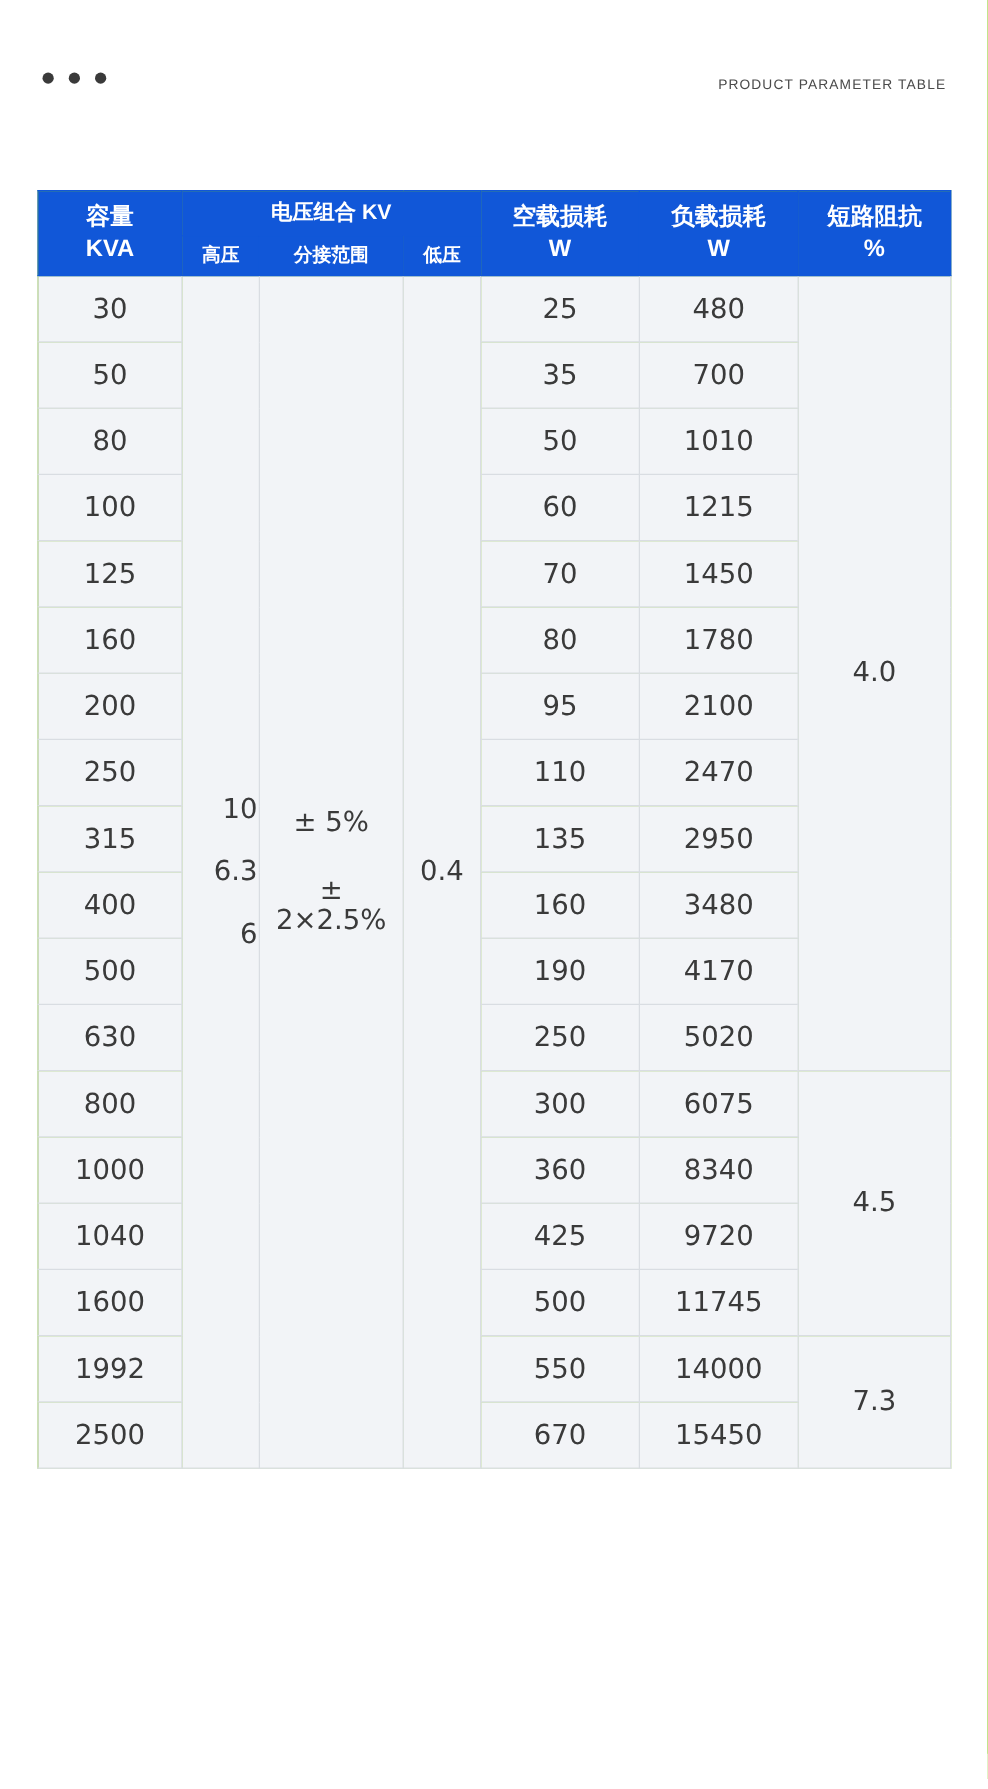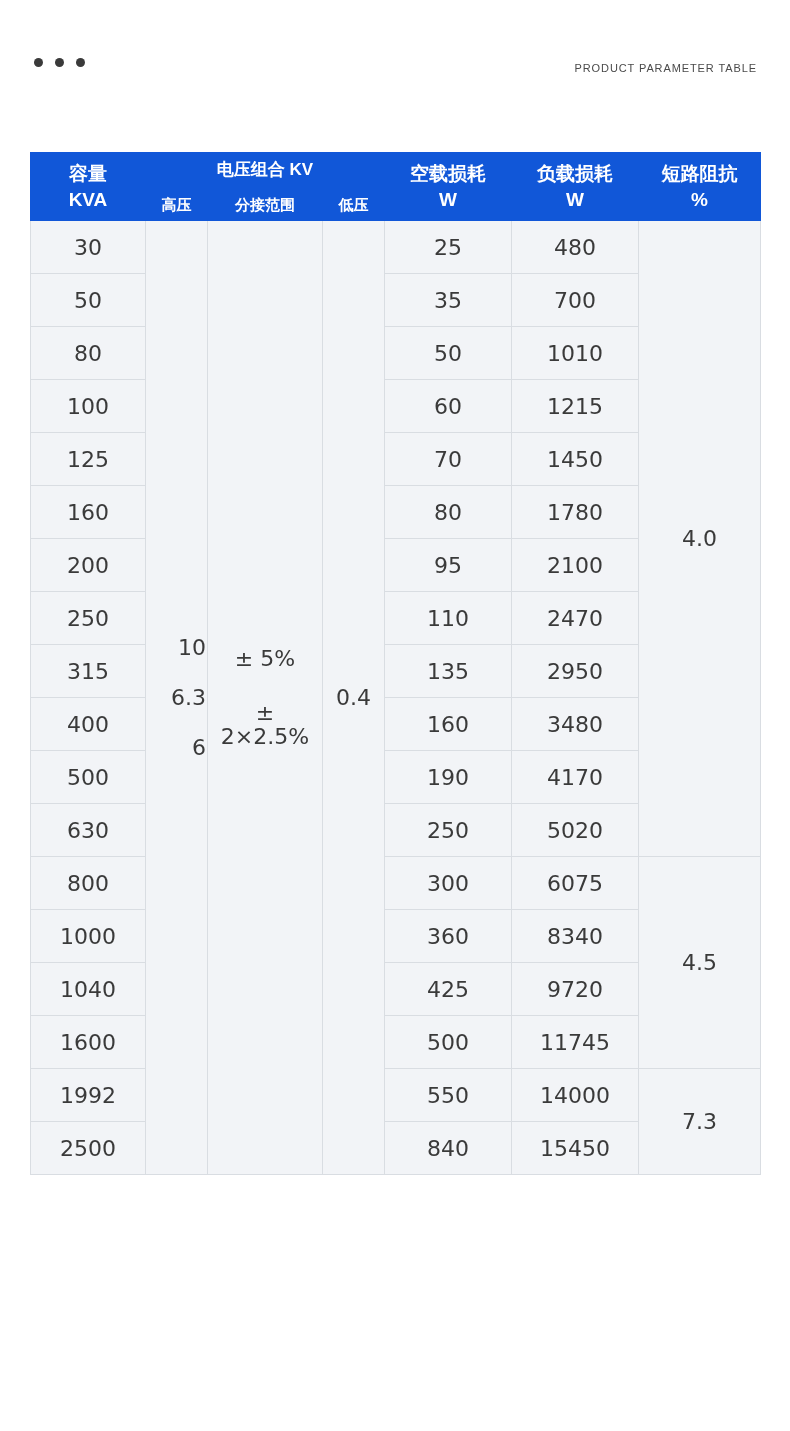--- a/index.html
+++ b/index.html
@@ -317,21 +317,21 @@
             <td>11745</td>
           </tr>
           <tr>
             <td class="cap-col">1992</td>
             <td>550</td>
             <td>14000</td>
             <td class="merged" rowspan="2">7.3</td>
           </tr>
           <tr>
             <td class="cap-col">2500</td>
-            <td>840</td>
+            <td>670</td>
             <td>15450</td>
           </tr>
         </tbody>
     </table>
   </div>
 
   <div class="bottom-strip"></div>
 </div>
 
 </body></html>

